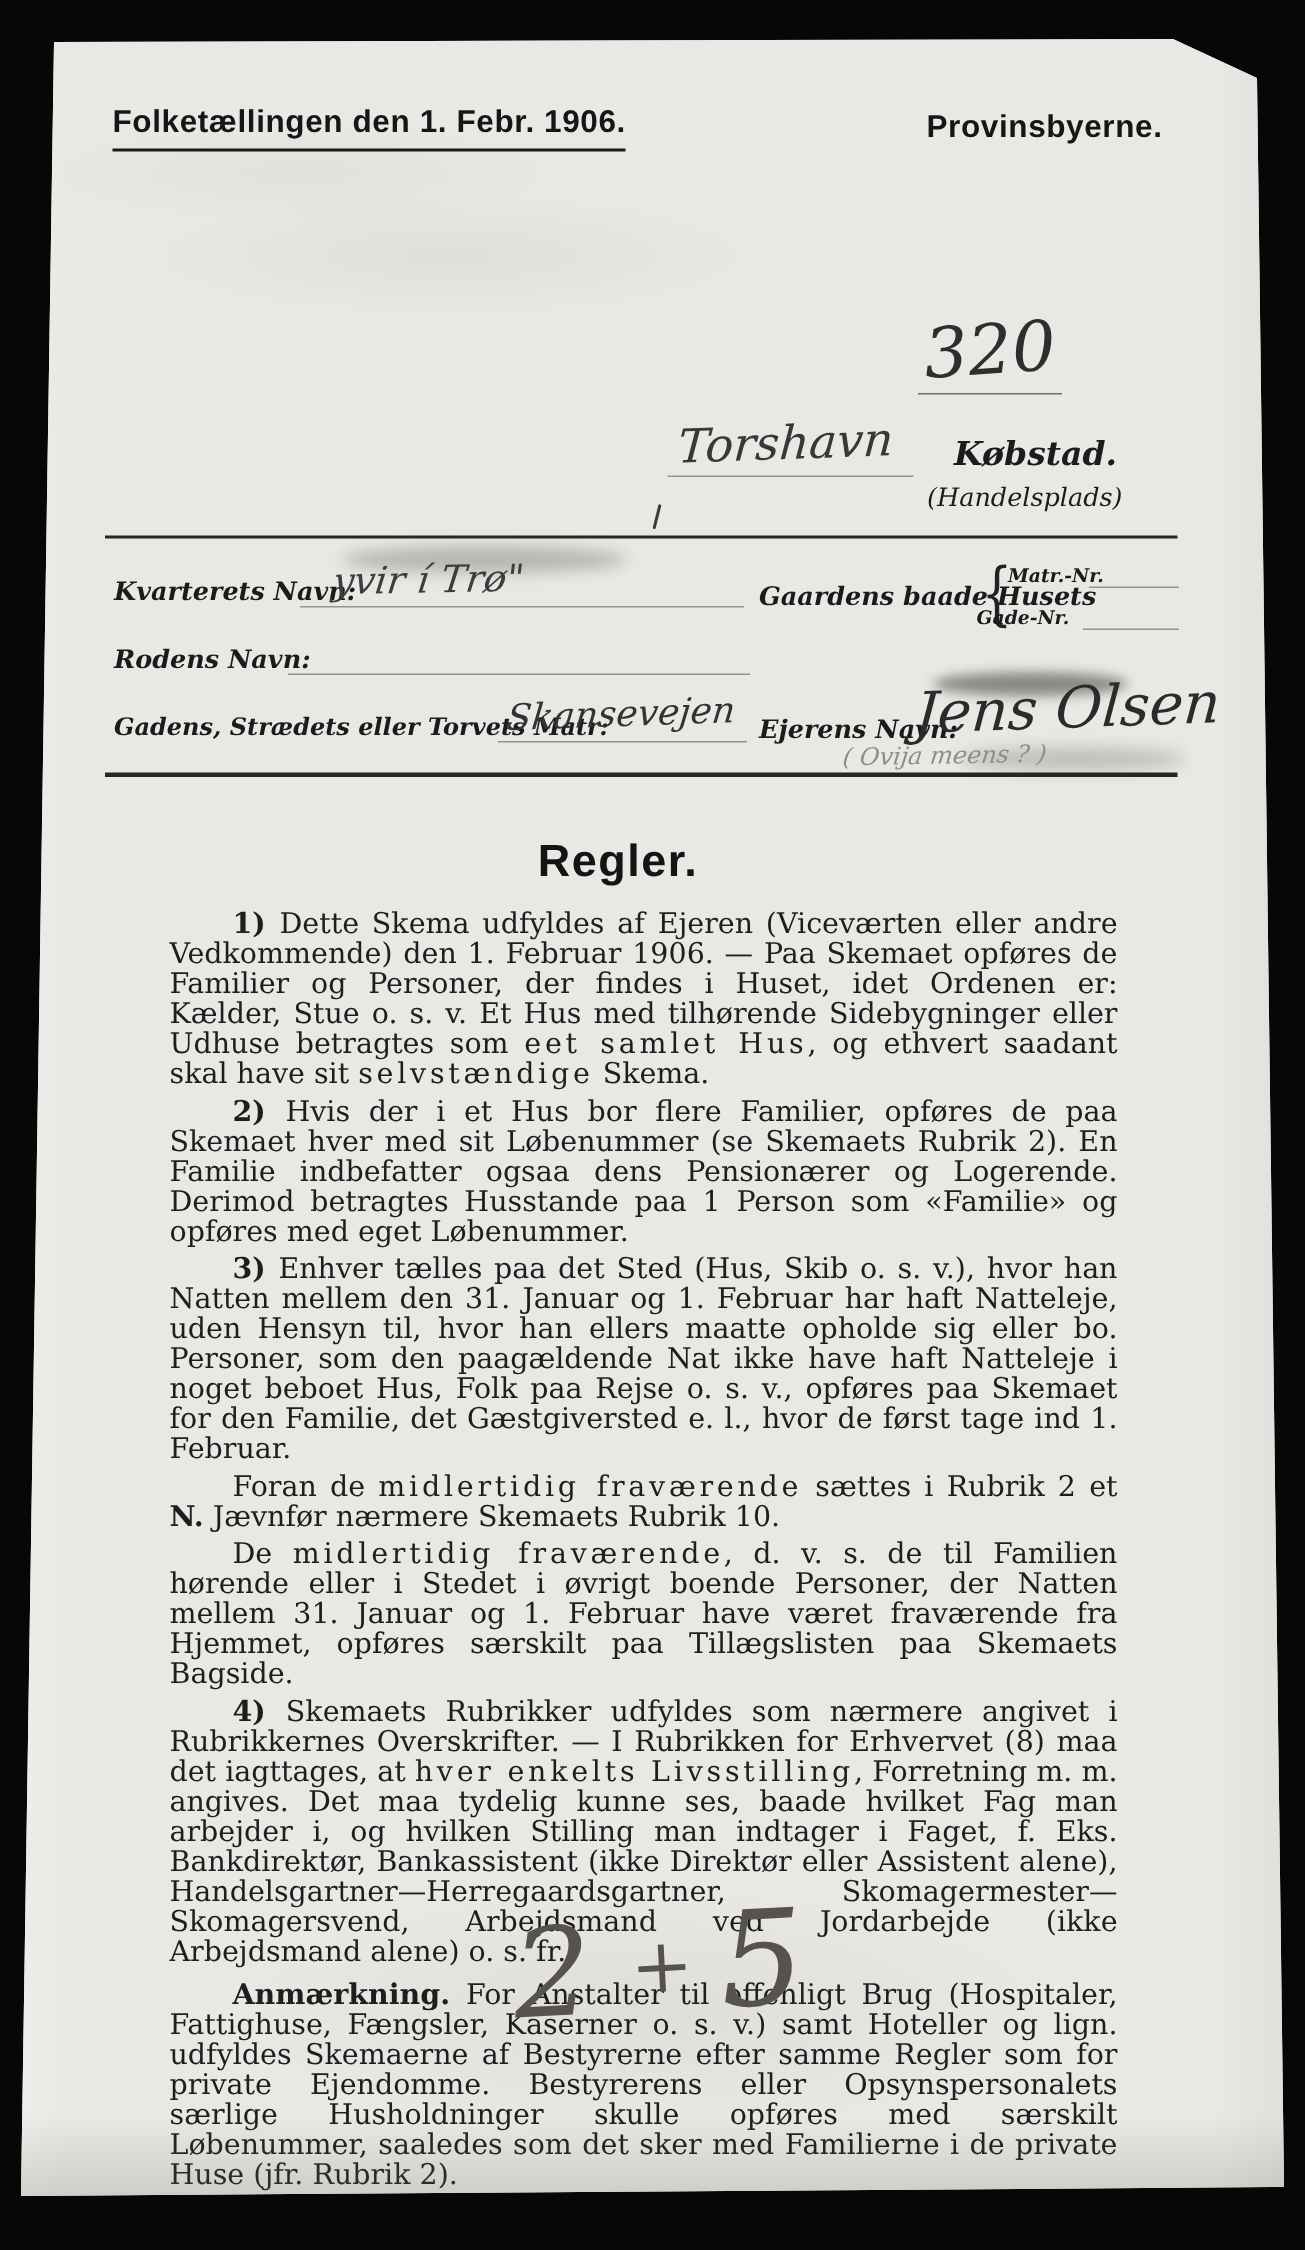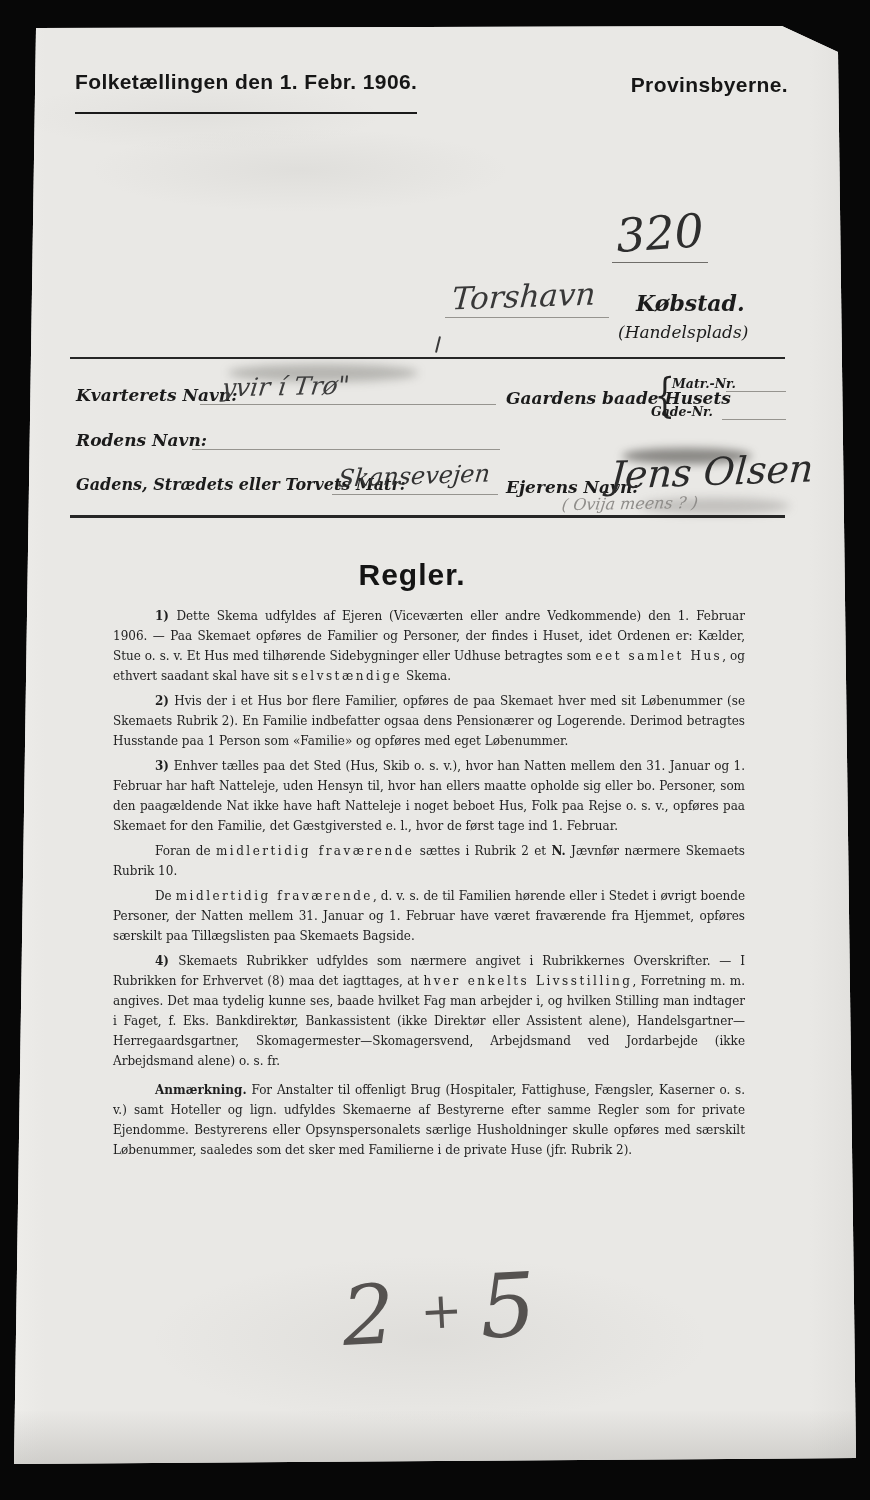--- a/index.html
+++ b/index.html
@@ -19,22 +19,22 @@
       #e9e8e5;
     clip-path: polygon(36px 28px, 782px 26px, 838px 52px, 856px 1458px, 14px 1464px);
   }
   .paper::after{
     content:"";position:absolute;left:0;right:0;bottom:20px;height:70px;
     background:linear-gradient(rgba(110,108,102,0), rgba(110,108,102,0.28));
   }
   .abs{position:absolute;}
   
   .sansbold{font-family:"Liberation Sans", sans-serif;font-weight:bold;color:#161616;}
-  .hdr-left{left:75px;top:70px;font-size:21px;border-bottom:2px solid #1a1a1a;padding-bottom:18px;letter-spacing:0.4px;}
-  .hdr-right{right:82px;top:73px;font-size:21px;letter-spacing:0.4px;}
+  .hdr-left{left:75px;top:70px;font-size:21px;border-bottom:2px solid #1a1a1a;padding-bottom:5px;letter-spacing:0.4px;}
+  .hdr-right{right:95px;top:73px;font-size:21px;letter-spacing:0.4px;}
   .title-main{left:168px;top:214px;font-size:35px;font-weight:bold;font-style:italic;letter-spacing:0.5px;color:#151515;}
   .title-sub{left:135px;top:288px;font-size:22px;font-weight:bold;font-style:italic;color:#1a1a1a;}
   .kobstad{left:636px;top:290px;font-size:22px;font-weight:bold;font-style:italic;}
   .handelsplads{left:618px;top:322px;font-size:17px;font-weight:normal;font-style:italic;}
   .flabel{font-size:17px;font-weight:bold;font-style:italic;color:#1b1b1b;}
   .flabel-sm{font-size:12.5px;font-weight:bold;font-style:italic;color:#1b1b1b;}
   .uline{position:absolute;height:0;border-bottom:1px solid #96948f;}
   .rule{position:absolute;background:#262626;}
   .brace{left:650px;top:368px;font-size:46px;font-weight:300;color:#222;transform:scaleX(0.7);}
   
@@ -46,21 +46,21 @@
   .hw-owner{left:610px;top:450px;font-size:38px;transform:rotate(-2deg) skewX(-6deg);color:#2b2b2b;}
   .hw-note{left:562px;top:494px;font-size:16px;color:#8f8d8a;transform:rotate(-1deg) skewX(-8deg);}
   .pen-tick{left:437px;top:336px;width:2px;height:17px;background:#3a3a3a;transform:rotate(14deg);border-radius:2px;}
   .smudge{position:absolute;border-radius:50%;filter:blur(5px);}
   .smudge-a{left:228px;top:364px;width:190px;height:18px;background:rgba(90,88,84,0.35);}
   .smudge-b{left:622px;top:448px;width:130px;height:16px;background:rgba(60,58,55,0.55);filter:blur(4px);}
   .smudge-c{left:640px;top:498px;width:150px;height:16px;background:rgba(120,118,114,0.35);}
   
   .regler-h{left:0;top:558px;width:824px;text-align:center;font-family:"Liberation Sans", sans-serif;
     font-weight:bold;font-size:30px;letter-spacing:1px;color:#141414;}
-  .rules{left:113px;top:606px;width:632px;font-size:12px;line-height:20px;text-align:justify;color:#1e1e1e;}
+  .rules{left:113px;top:606px;width:632px;font-size:19px;line-height:20px;text-align:justify;color:#1e1e1e;}
   .rules p{margin:0 0 5px 0;text-indent:42px;}
   .rules p.note-par{margin-top:9px;}
   .rules .b{font-weight:bold;}
   .rules .sp{letter-spacing:2.5px;}
   
   .hw-sum{left:342px;top:1258px;color:#555250;transform:rotate(-3deg);font-style:italic;font-family:"DejaVu Serif",serif;}
   .hw-sum .n1{font-size:82px;}
   .hw-sum .op{font-size:50px;vertical-align:12px;margin:0 18px 0 26px;}
   .hw-sum .n2{font-size:88px;letter-spacing:-2px;}
 </style>

